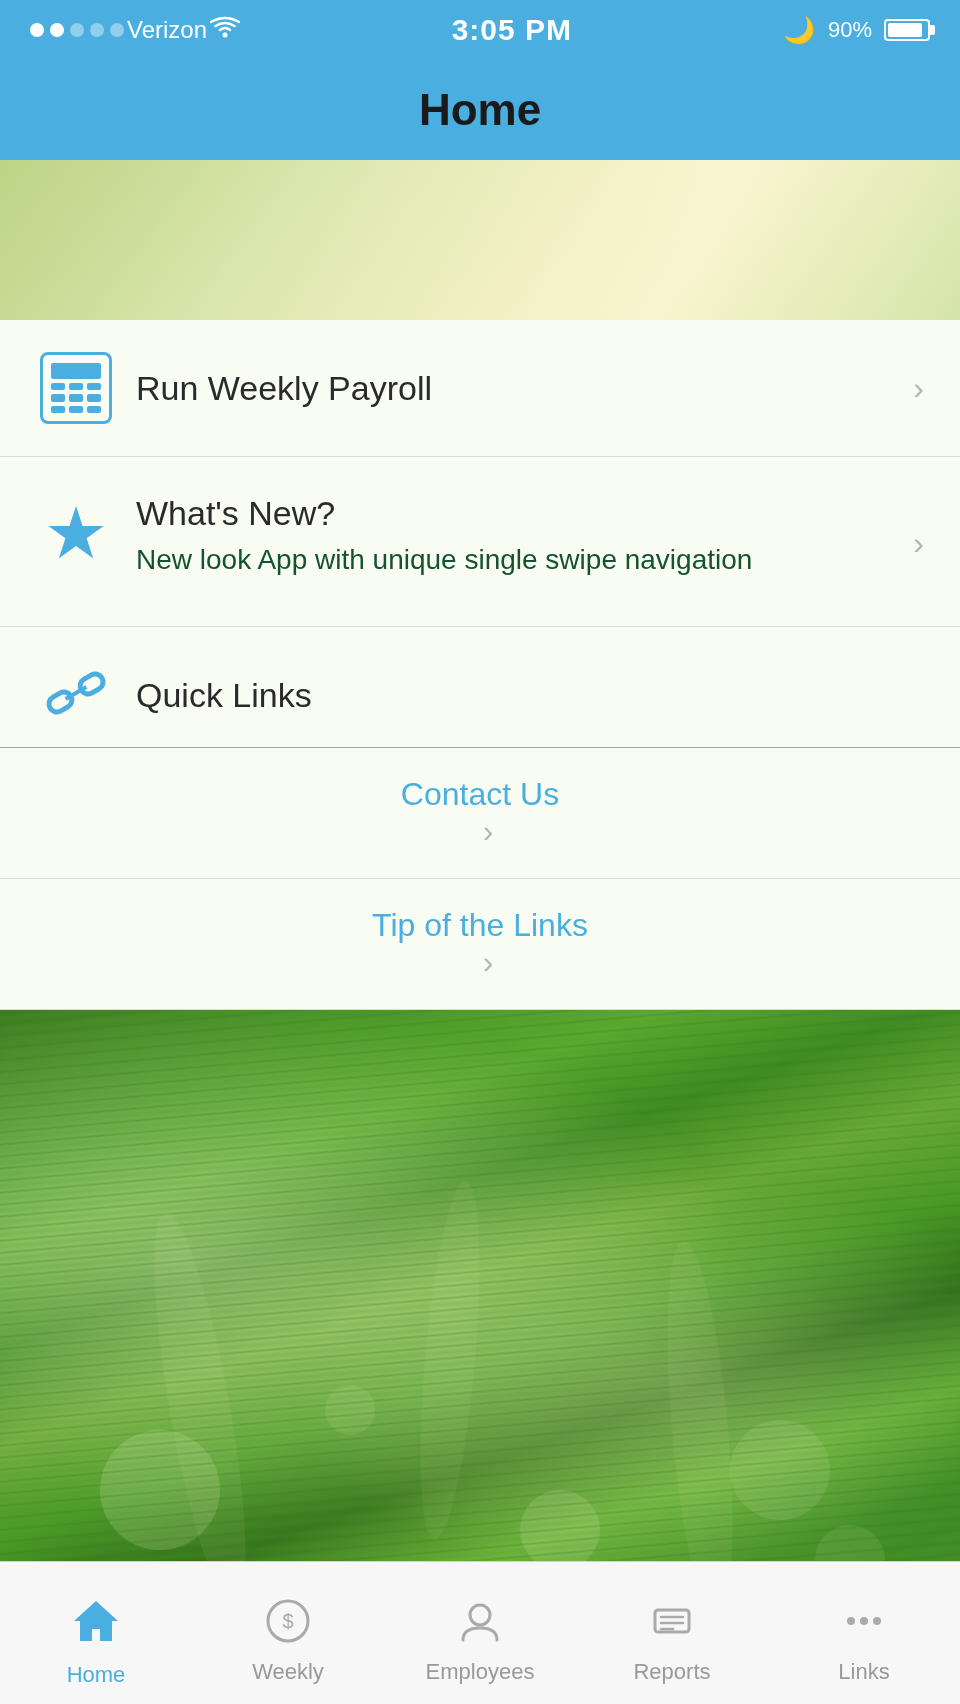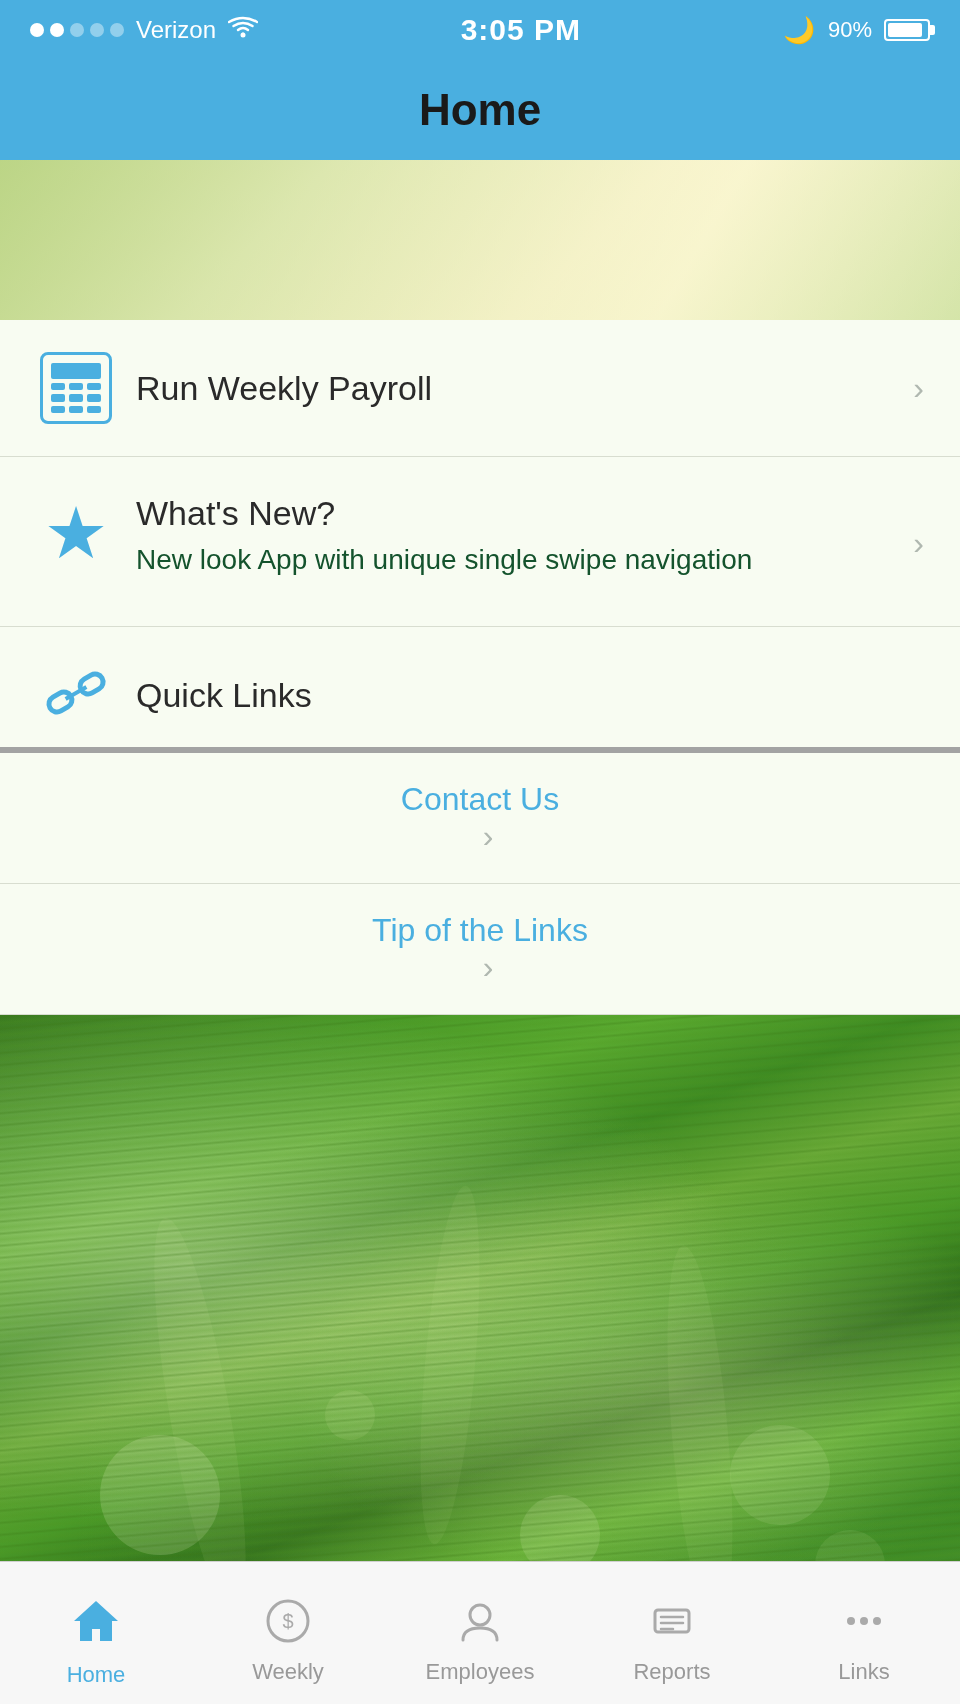--- a/index.html
+++ b/index.html
@@ -21,21 +21,21 @@
       align-items: center;
       justify-content: space-between;
       padding: 0 30px;
       color: white;
       font-size: 24px;
       font-weight: 500;
     }
     .status-left {
       display: flex;
       align-items: center;
-      gap: 12px;
+      gap: 3px;
       justify-content: space-between;
     }
     .signal-dots {
       display: flex;
       gap: 6px;
       align-items: center;
     }
     .dot {
       width: 14px;
       height: 14px;
@@ -221,21 +221,21 @@
       flex-direction: column;
     }
     .subitem-label {
       font-size: 32px;
       color: #4aafe0;
     }
 
     
     .section-header {
       background: rgba(248, 252, 242, 0.97);
-      border-bottom: 6px solid #a3a3a3;
+      border-bottom: 1px solid #a3a3a3;
       padding: 30px 36px 14px 36px;
       display: flex;
       align-items: center;
     }
     .section-title {
       font-size: 34px;
       font-weight: 500;
       color: #2a2a2a;
       padding-left: 20px;
     }

